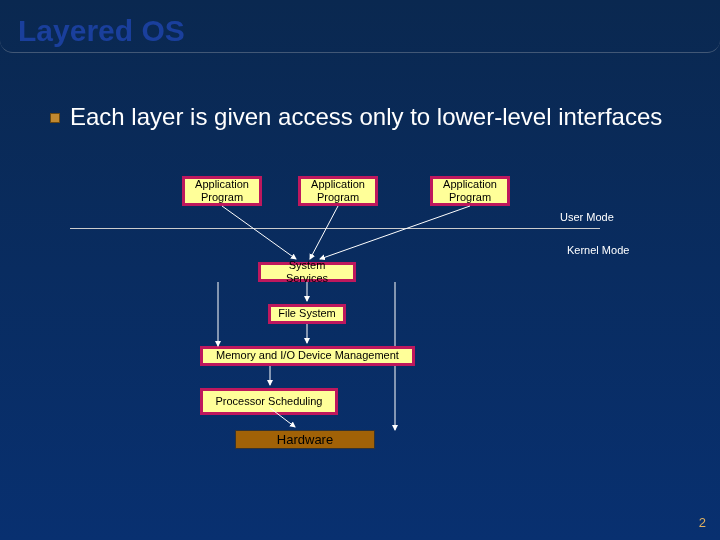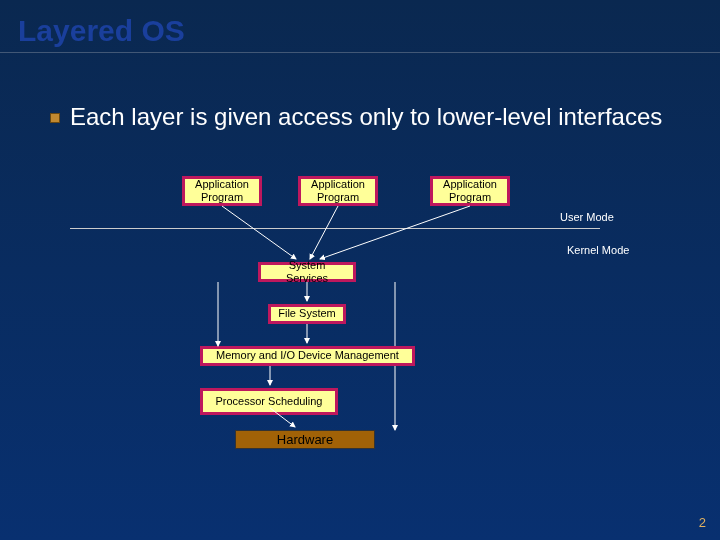--- a/index.html
+++ b/index.html
@@ -11,20 +11,21 @@
     position: relative;
     overflow: hidden;
   }
   .title {
     color: #1a3f9c;
     font-size: 30px;
     font-weight: bold;
     padding: 14px 18px 4px;
     border-bottom: 1px solid rgba(200,200,200,0.3);
     margin-bottom: 50px;
+    border-radius: 13px;
   }
   .bullet-row {
     display: flex;
     align-items: flex-start;
     padding-left: 50px;
     margin-bottom: 45px;
   }
   .bullet-icon {
     width: 10px;
     height: 10px;

